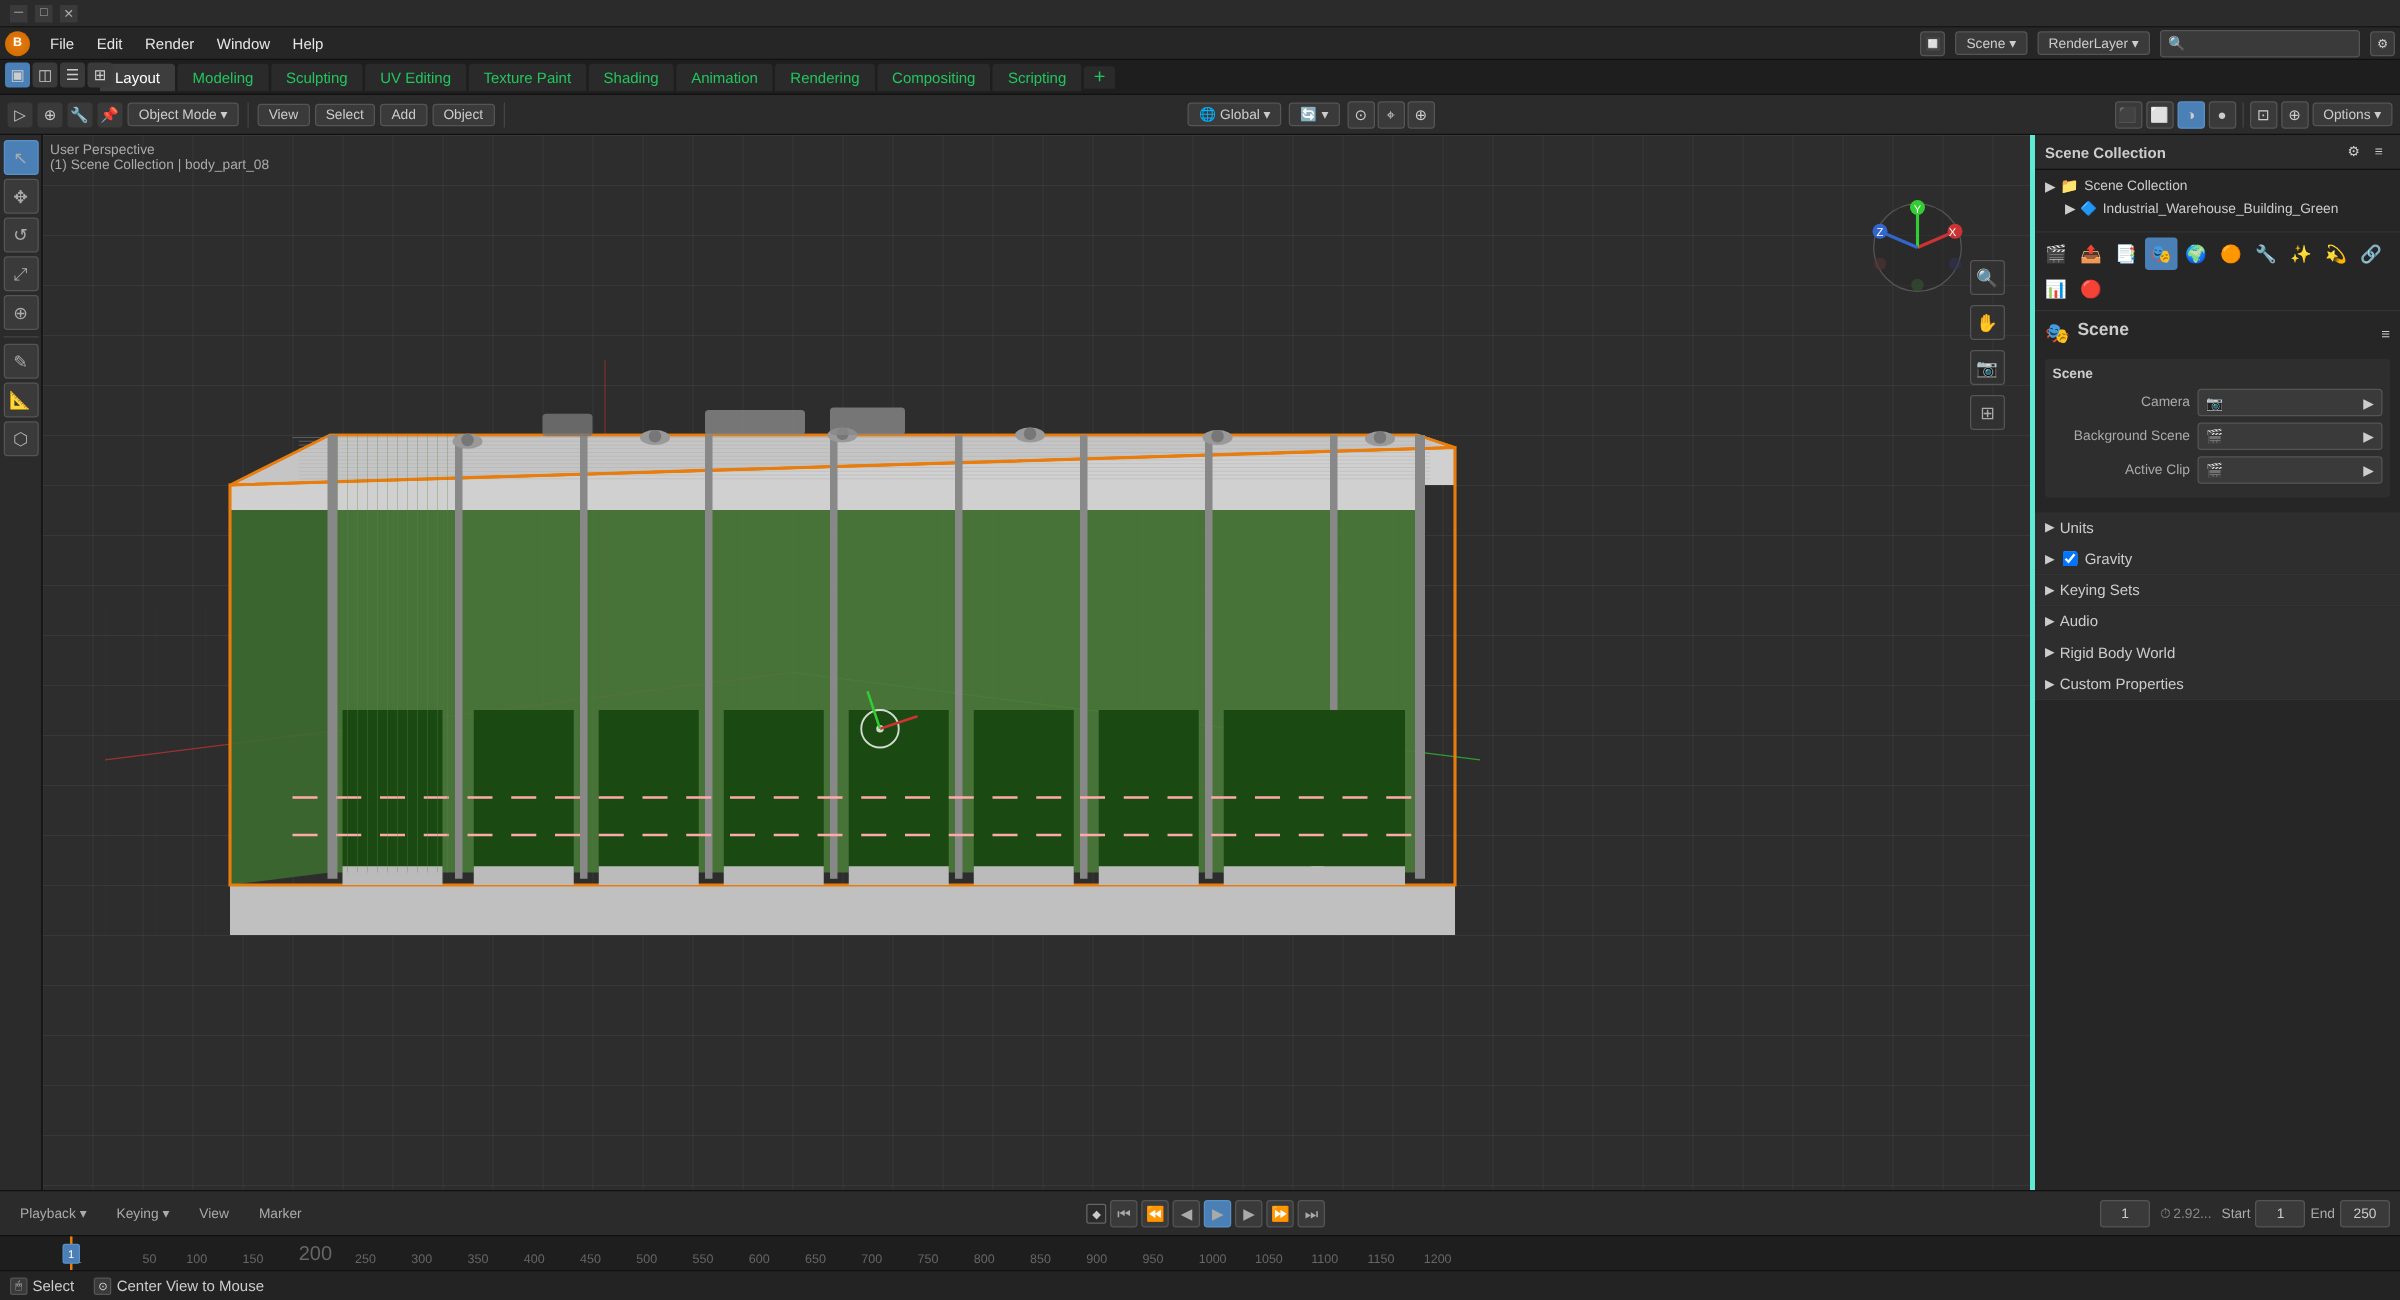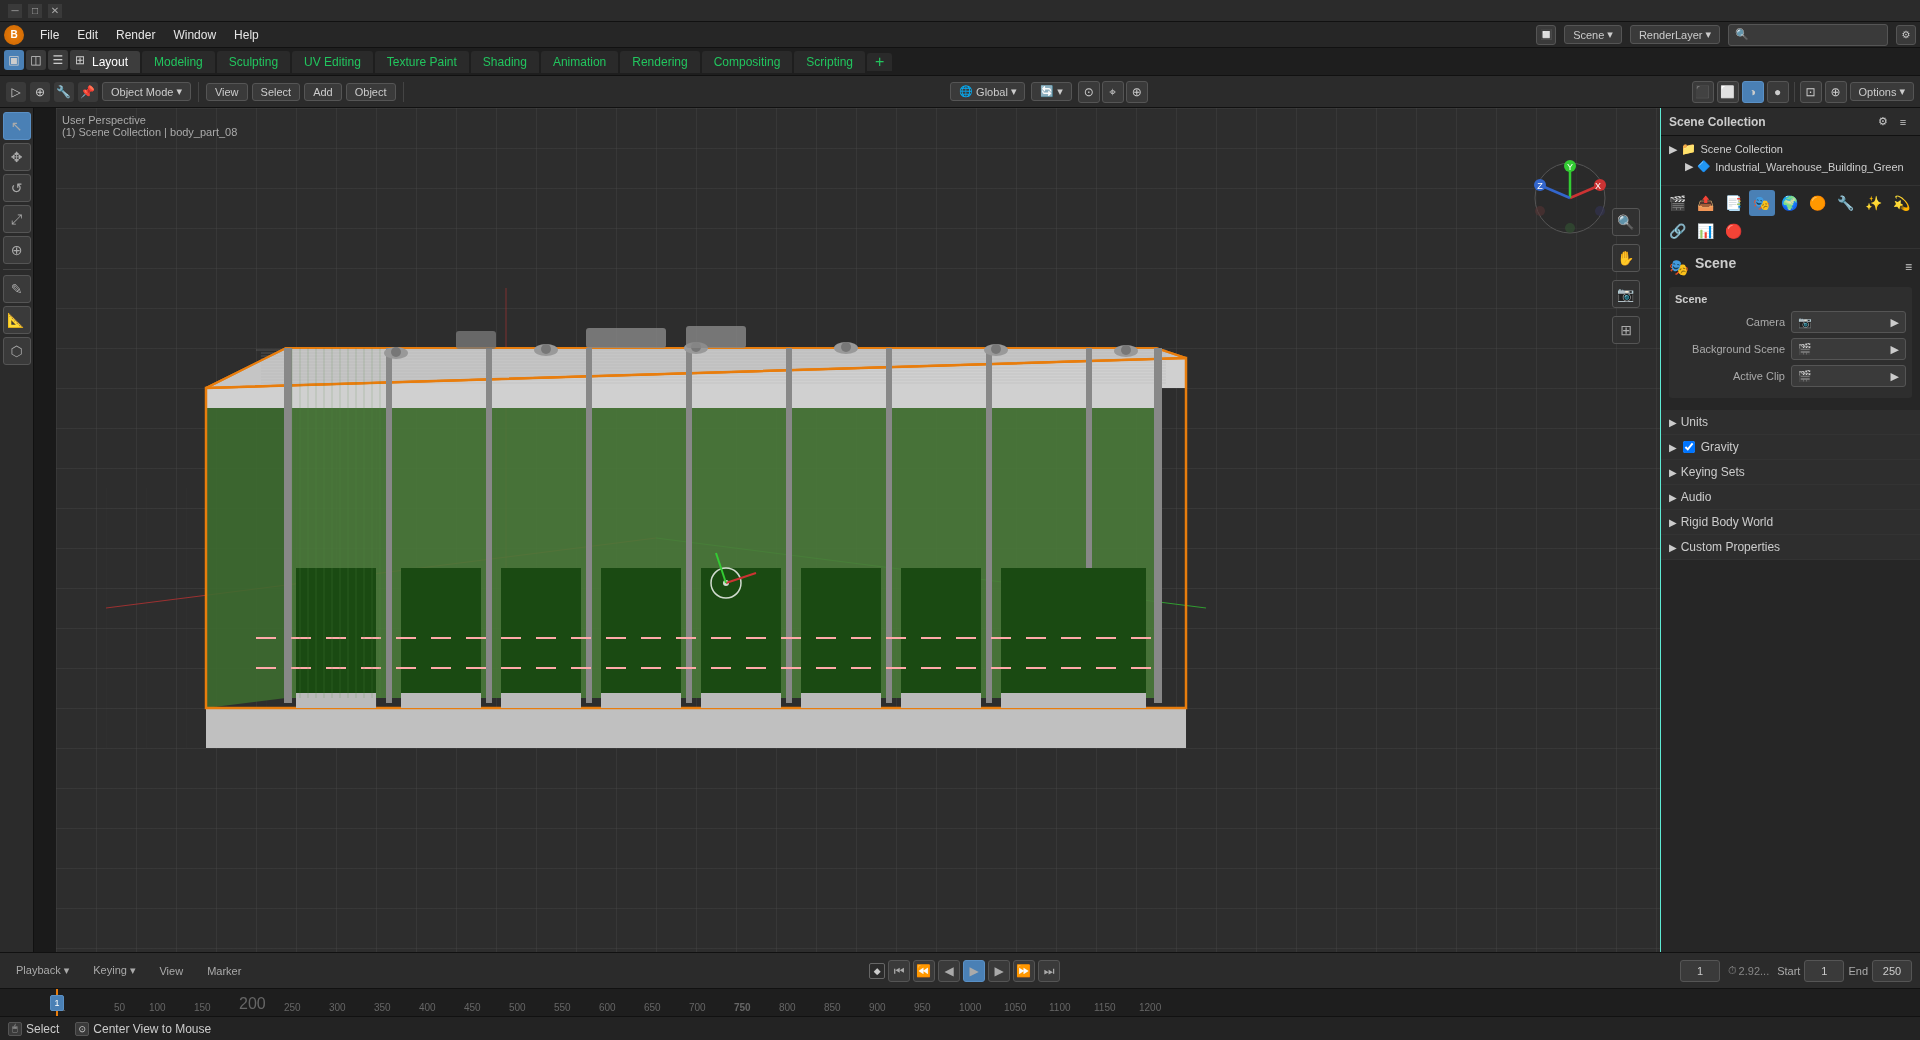--- a/index.html
+++ b/index.html
@@ -146,21 +146,20 @@
       color: #aaa;
     }
     .left-tool-btn.active { background: #4a80b5; border-color: #5a90c5; }
 
     
     #viewport {
       flex: 1;
       background: #000000;
       position: relative;
       overflow: hidden;
-      margin-left: 22px;
     }
 
     
     #viewport-bg {
       position: absolute;
       inset: 0;
       background-color: #2d2d2d;
       background-image:
         linear-gradient(rgba(80,80,80,0.3) 1px, transparent 1px),
         linear-gradient(90deg, rgba(80,80,80,0.3) 1px, transparent 1px);
@@ -221,23 +220,23 @@
       display: flex;
       align-items: center;
       justify-content: center;
       cursor: pointer;
       font-size: 14px;
       color: #aaa;
     }
 
     
     #right-panel {
-      width: 260px;
+      width: 296px;
       background: #262626;
-      border-left: 1px solid #5eead4;
+      border-left: 4px solid #5eead4;
       display: flex;
       flex-direction: column;
     }
 
     
     #right-panel-header {
       height: 28px;
       background: #2b2b2b;
       display: flex;
       align-items: center;
@@ -902,21 +901,21 @@
       <span style="position:absolute;left:224px;bottom:4px;font-size:10px;color:#666;">250</span>
       <span style="position:absolute;left:269px;bottom:4px;font-size:10px;color:#666;">300</span>
       <span style="position:absolute;left:314px;bottom:4px;font-size:10px;color:#666;">350</span>
       <span style="position:absolute;left:359px;bottom:4px;font-size:10px;color:#666;">400</span>
       <span style="position:absolute;left:404px;bottom:4px;font-size:10px;color:#666;">450</span>
       <span style="position:absolute;left:449px;bottom:4px;font-size:10px;color:#666;">500</span>
       <span style="position:absolute;left:494px;bottom:4px;font-size:10px;color:#666;">550</span>
       <span style="position:absolute;left:539px;bottom:4px;font-size:10px;color:#666;">600</span>
       <span style="position:absolute;left:584px;bottom:4px;font-size:10px;color:#666;">650</span>
       <span style="position:absolute;left:629px;bottom:4px;font-size:10px;color:#666;">700</span>
-      <span style="position:absolute;left:674px;bottom:4px;font-size:10px;color:#666;font-weight:bold;">750</span>
+      <span style="position:absolute;left:674px;bottom:4px;font-size:10px;color:#666;">750</span>
       <span style="position:absolute;left:719px;bottom:4px;font-size:10px;color:#666;">800</span>
       <span style="position:absolute;left:764px;bottom:4px;font-size:10px;color:#666;">850</span>
       <span style="position:absolute;left:809px;bottom:4px;font-size:10px;color:#666;">900</span>
       <span style="position:absolute;left:854px;bottom:4px;font-size:10px;color:#666;">950</span>
       <span style="position:absolute;left:899px;bottom:4px;font-size:10px;color:#666;">1000</span>
       <span style="position:absolute;left:944px;bottom:4px;font-size:10px;color:#666;">1050</span>
       <span style="position:absolute;left:989px;bottom:4px;font-size:10px;color:#666;">1100</span>
       <span style="position:absolute;left:1034px;bottom:4px;font-size:10px;color:#666;">1150</span>
       <span style="position:absolute;left:1079px;bottom:4px;font-size:10px;color:#666;">1200</span>
     </div>

